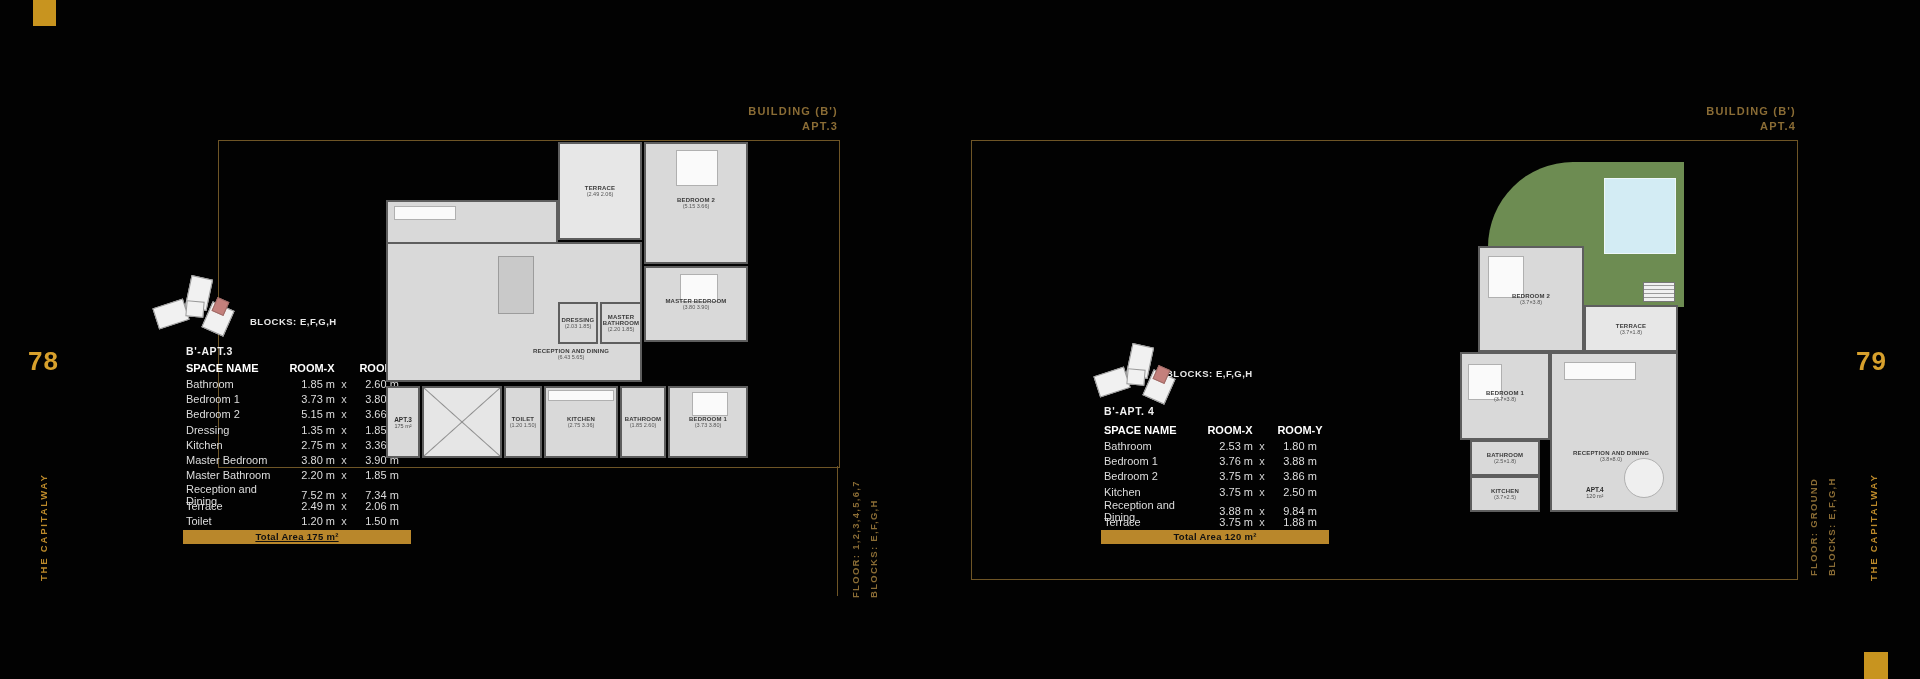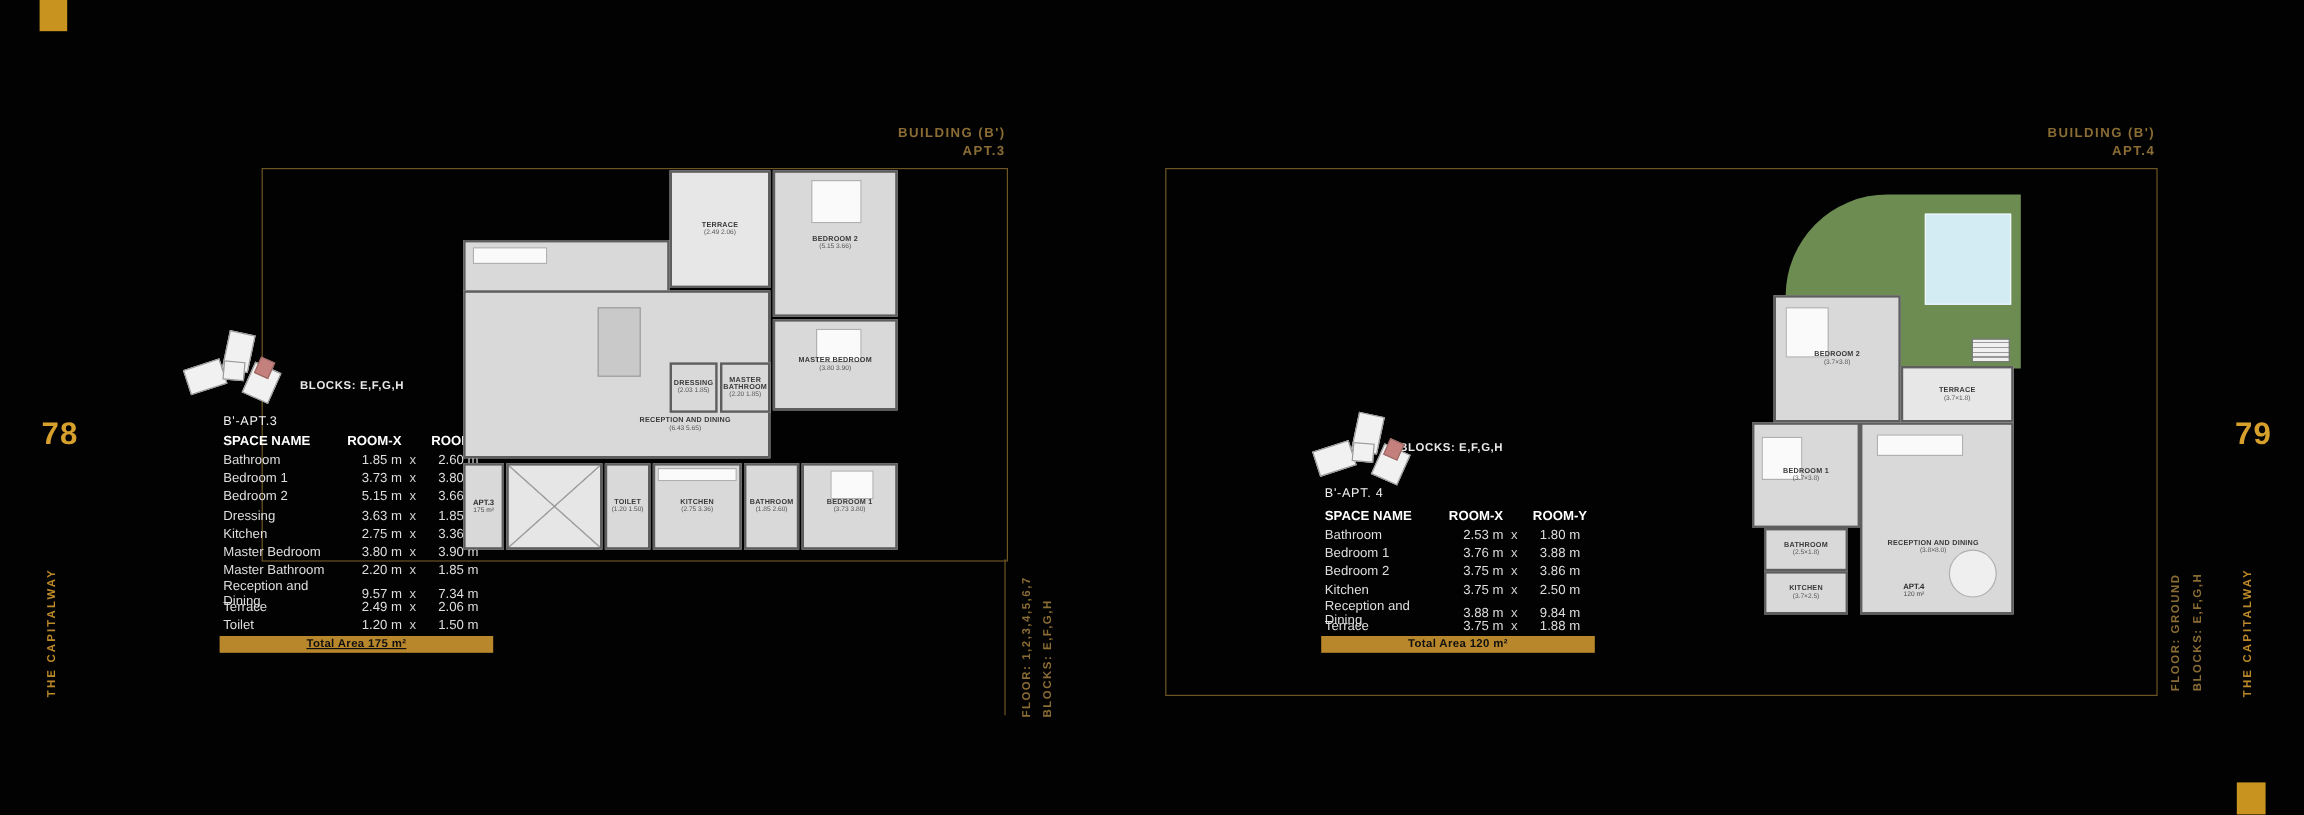--- a/index.html
+++ b/index.html
@@ -1,29 +1,29 @@
 <!DOCTYPE html>
 <html><head>
 <meta charset="utf-8">
 <style>
   html,body{margin:0;padding:0;background:#000;}
   #stage{position:relative;width:1920px;height:679px;background:#020202;overflow:hidden;
          font-family:"Liberation Sans", sans-serif;}
   .gold-square{position:absolute;background:#c8941f;}
-  .page-num{position:absolute;width:44px;text-align:center;font-size:26px;font-weight:700;
+  .page-num{position:absolute;width:44px;font-size:26px;font-weight:700;
             color:#d7a02c;letter-spacing:1px;}
   .vtext{position:absolute;writing-mode:vertical-rl;transform:rotate(180deg);
          white-space:nowrap;display:flex;align-items:center;}
   .brand-v{font-size:9.5px;font-weight:600;letter-spacing:1.8px;color:#bd8a2a;}
   .side-v{font-size:9.5px;font-weight:700;letter-spacing:1.3px;color:#8a6c35;}
   .frame{position:absolute;border:1px solid #6e5526;}
   .frame-tail{position:absolute;width:1px;background:#6e5526;}
   .hdr{position:absolute;text-align:right;line-height:15px;}
   .hdr div{font-size:11px;font-weight:700;letter-spacing:1.2px;color:#8a6c35;}
-  .apt-title{position:absolute;font-size:10.5px;font-weight:400;letter-spacing:.6px;color:#f2f2f2;}
+  .apt-title{position:absolute;font-size:10.5px;font-weight:700;letter-spacing:.6px;color:#f2f2f2;}
   .blocks-lbl{position:absolute;font-size:9.5px;font-weight:600;letter-spacing:.5px;color:#e8e8e8;}
   .dim-table{position:absolute;width:228px;}
   .trow{display:grid;grid-template-columns:106px 46px 18px 58px;height:15.3px;
         align-items:center;font-size:11px;color:#dedede;}
   .trow.head{font-weight:700;color:#fff;height:16px;}
   .trow .c1{text-align:left;padding-left:3px;}
   .trow .c2{text-align:right;}
   .trow .c3{text-align:center;color:#cfcfcf;}
   .trow .c4{text-align:center;}
   .trow.head .c2,.trow.head .c4{text-align:center;}
@@ -118,21 +118,21 @@
         <span class="c4">3.80 m</span>
       </div>
     <div class="trow">
         <span class="c1">Bedroom 2</span>
         <span class="c2">5.15 m</span>
         <span class="c3">x</span>
         <span class="c4">3.66 m</span>
       </div>
     <div class="trow">
         <span class="c1">Dressing</span>
-        <span class="c2">3.63 m</span>
+        <span class="c2">1.35 m</span>
         <span class="c3">x</span>
         <span class="c4">1.85 m</span>
       </div>
     <div class="trow">
         <span class="c1">Kitchen</span>
         <span class="c2">2.75 m</span>
         <span class="c3">x</span>
         <span class="c4">3.36 m</span>
       </div>
     <div class="trow">
@@ -142,21 +142,21 @@
         <span class="c4">3.90 m</span>
       </div>
     <div class="trow">
         <span class="c1">Master Bathroom</span>
         <span class="c2">2.20 m</span>
         <span class="c3">x</span>
         <span class="c4">1.85 m</span>
       </div>
     <div class="trow">
         <span class="c1">Reception and Dining</span>
-        <span class="c2">9.57 m</span>
+        <span class="c2">7.52 m</span>
         <span class="c3">x</span>
         <span class="c4">7.34 m</span>
       </div>
     <div class="trow">
         <span class="c1">Terrace</span>
         <span class="c2">2.49 m</span>
         <span class="c3">x</span>
         <span class="c4">2.06 m</span>
       </div>
     <div class="trow">

